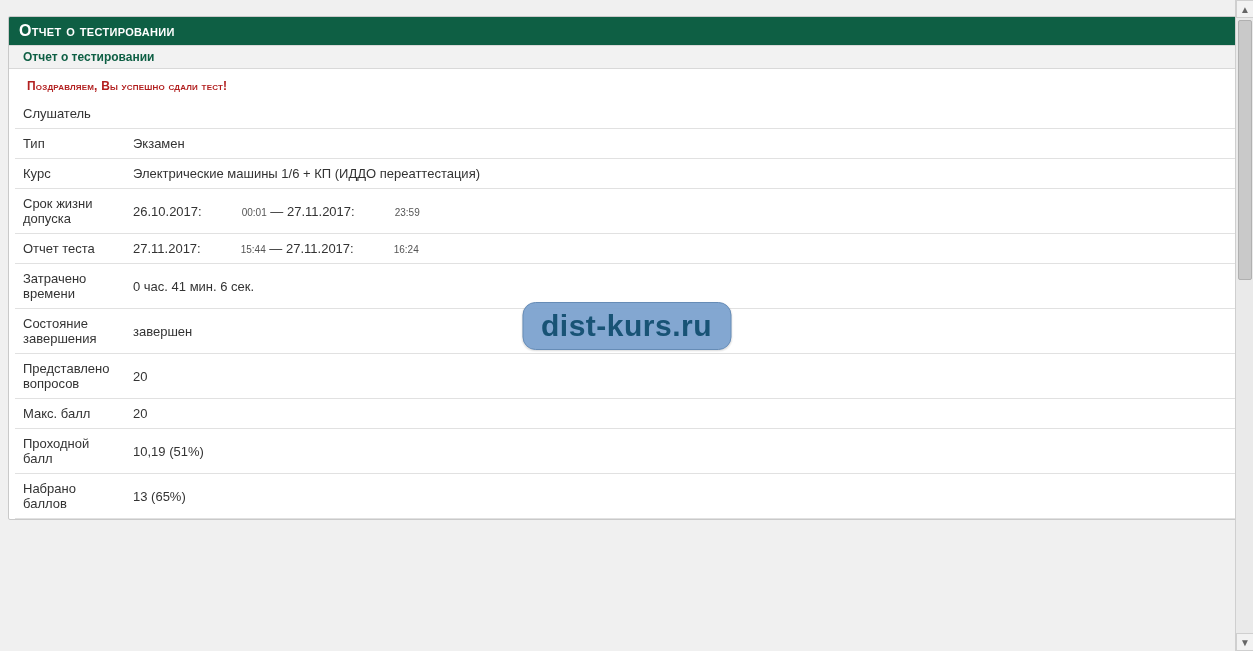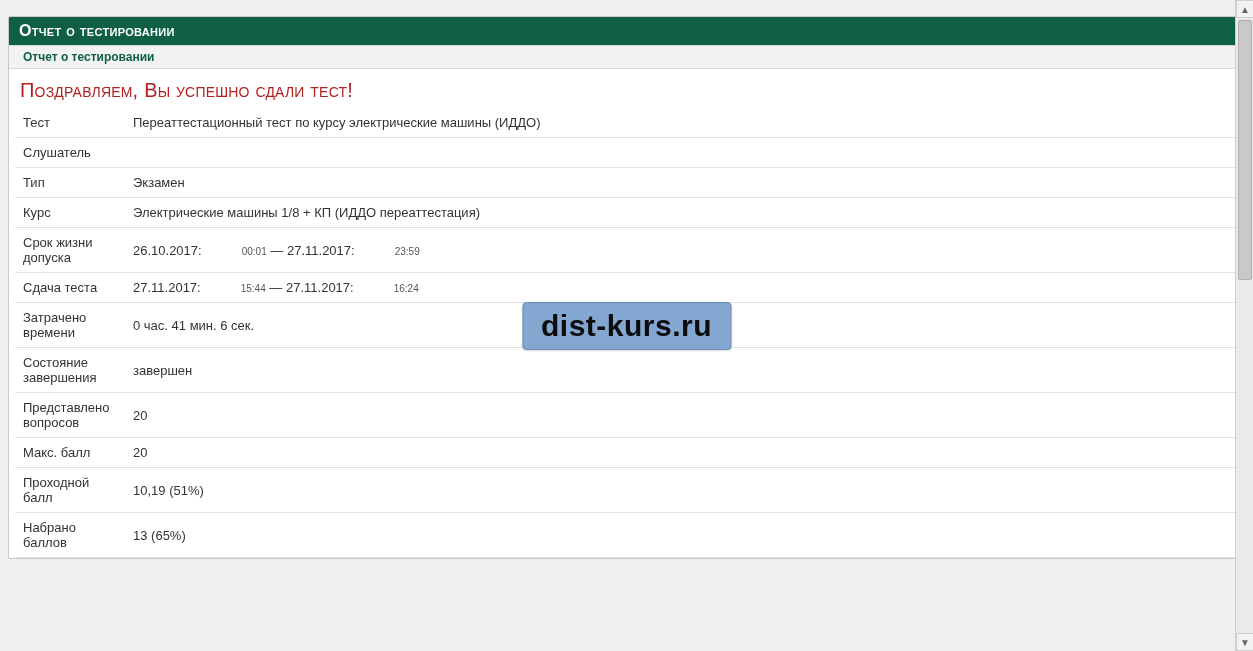--- a/index.html
+++ b/index.html
@@ -39,25 +39,25 @@
   .breadcrumb-bar {
     background: #f2f2f2;
     border-top: 1px solid #d9d9d9;
     border-bottom: 1px solid #d9d9d9;
     padding: 4px 14px;
     font-size: 12px;
     font-weight: bold;
     color: #0e5f44;
   }
   .congrats {
-    padding: 10px 14px 6px 11px;
+    padding: 10px 14px 6px 18px;
     color: #b21f1f;
-    font-weight: normal;
+    font-weight: bold;
     font-variant: small-caps;
-    font-size: 20px;
+    font-size: 12px;
     letter-spacing: 0.2px;
   }
   table.kv {
     width: calc(100% - 12px);
     margin: 0 6px;
     border-collapse: collapse;
   }
   table.kv tr {
     border-bottom: 1px solid #e1e1e1;
   }
@@ -75,25 +75,25 @@
     font-size: 10px;
     color: #555;
     padding-left: 40px;
   }
   .watermark {
     position: absolute;
     left: 50%;
     top: 302px;
     transform: translateX(-50%);
     background: #7da3cf;
-    color: #000000;
+    color: #0c4a6e;
     font-size: 30px;
     font-weight: bold;
     padding: 6px 18px;
-    border-radius: 4px;
+    border-radius: 13px;
     border: 1px solid #5e86b3;
     box-shadow: 0 1px 2px rgba(0,0,0,0.15);
     letter-spacing: 0.5px;
     opacity: 0.95;
     pointer-events: none;
   }
   .scroll-track {
     position: absolute;
     right: 0; top: 0;
     width: 18px; height: 651px;
@@ -133,44 +133,40 @@
     <div class="breadcrumb-bar">
       <span>Отчет о тестировании</span>
     </div>
 
     <div class="congrats">
       <span>Поздравляем, Вы успешно сдали тест!</span>
     </div>
 
     <table class="kv">
       <tbody>
-          <tr>
-        <td class="k">Тест</td>
-        <td>Переаттестационный тест по курсу электрические машины (ИДДО)</td>
-      </tr>
       <tr>
         <td class="k">Слушатель</td>
         <td></td>
       </tr>
       <tr>
         <td class="k">Тип</td>
         <td>Экзамен</td>
       </tr>
       <tr>
         <td class="k">Курс</td>
-        <td>Электрические машины 1/8 + КП (ИДДО переаттестация)</td>
+        <td>Электрические машины 1/6 + КП (ИДДО переаттестация)</td>
       </tr>
       <tr>
         <td class="k">Срок жизни допуска</td>
         <td>
           <span>26.10.2017:</span><span class="small-time">00:01</span><span> — </span><span>27.11.2017:</span><span class="small-time">23:59</span>
         </td>
       </tr>
       <tr>
-        <td class="k">Сдача теста</td>
+        <td class="k">Отчет теста</td>
         <td>
           <span>27.11.2017:</span><span class="small-time">15:44</span><span> — </span><span>27.11.2017:</span><span class="small-time">16:24</span>
         </td>
       </tr>
       <tr>
         <td class="k">Затрачено времени</td>
         <td>0 час. 41 мин. 6 сек.</td>
       </tr>
       <tr>
         <td class="k">Состояние завершения</td>

